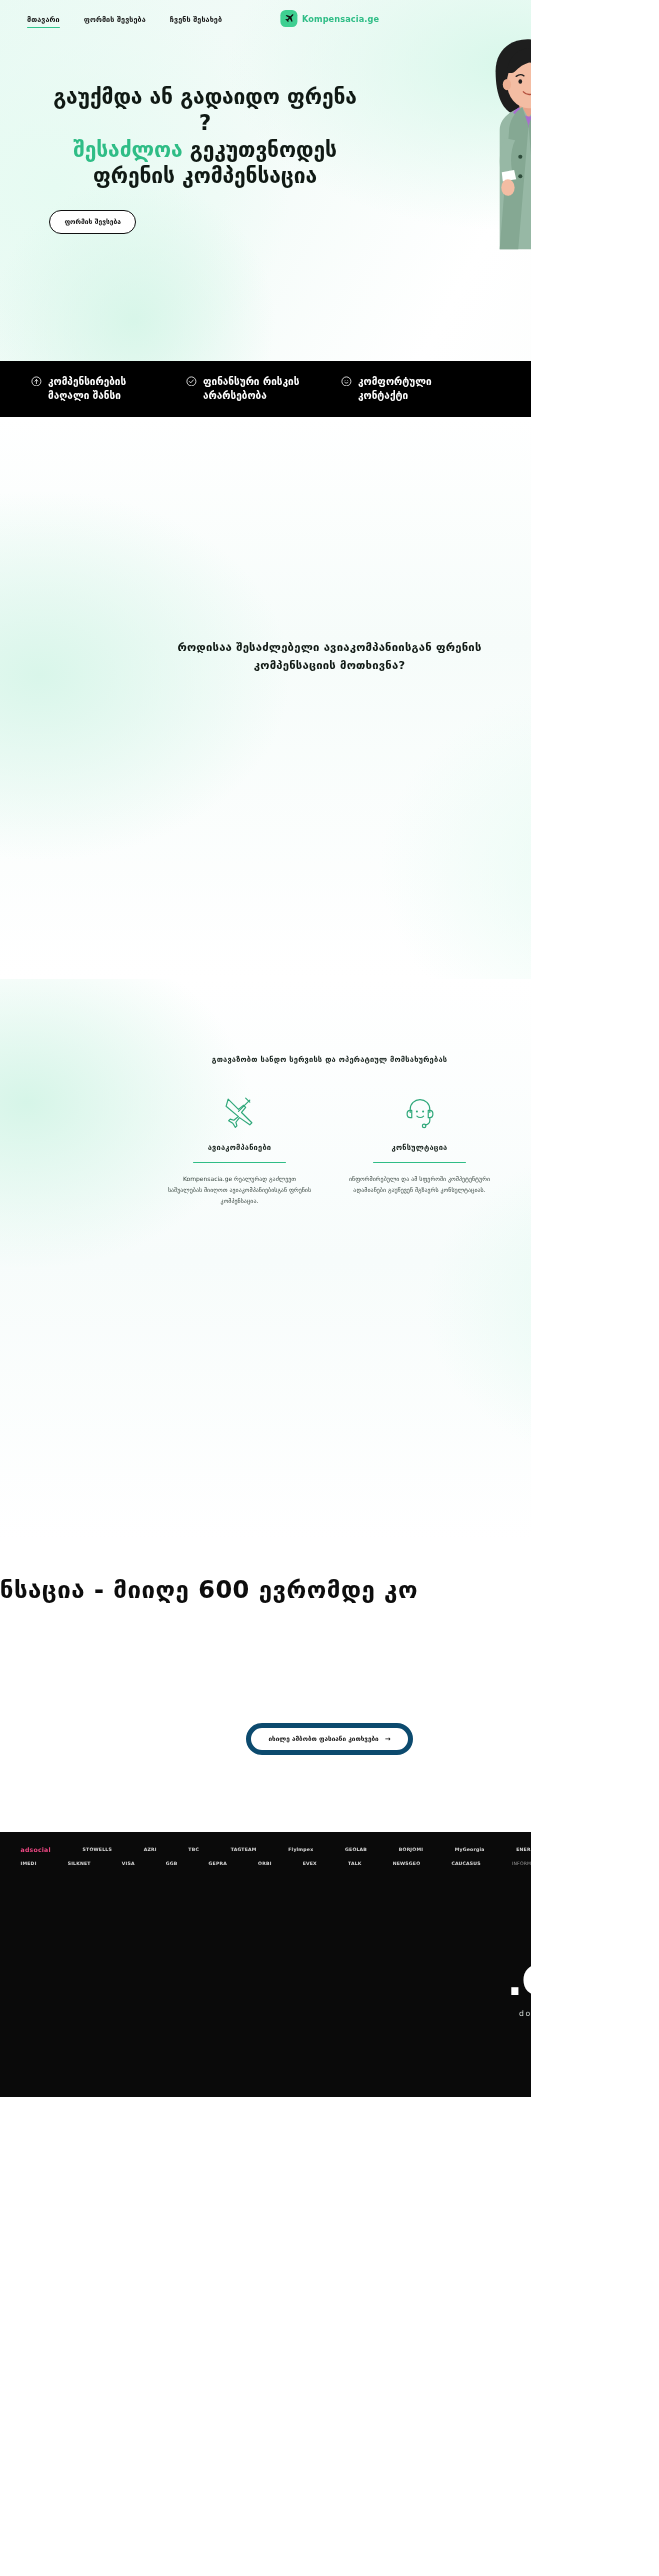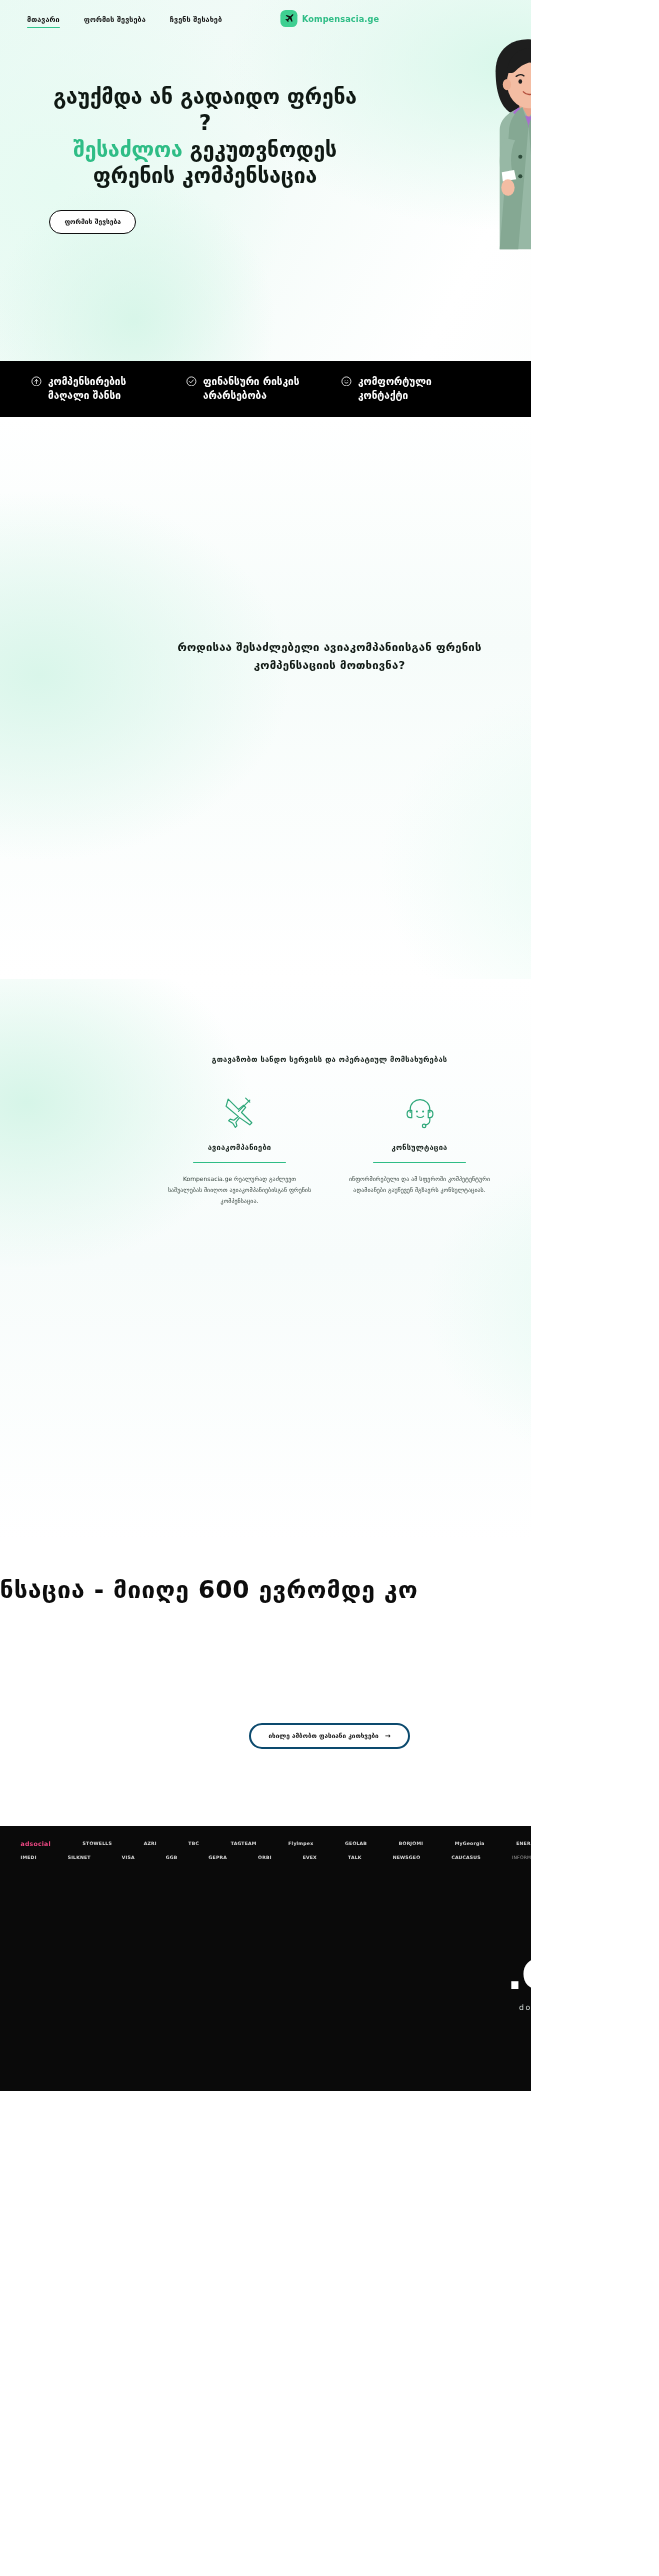--- a/index.html
+++ b/index.html
@@ -148,21 +148,21 @@
     letter-spacing:0.5px;line-height:1.55;
   }
   .mq.row2{margin-left:-62px;}
 
   
   .cta{
     width:659px;background:#fff;display:flex;align-items:center;justify-content:center;
     padding:93px 0 77px;
   }
   .btn-cta{
-    background:#fff;color:#111;border:2px solid #0c4a6e;border-radius:515px;
+    background:#fff;color:#111;border:5px solid #0c4a6e;border-radius:515px;
     font-size:6.4px;font-weight:700;padding:7.2px 17.5px;cursor:pointer;
     font-family:inherit;display:flex;align-items:center;gap:6.2px;
   }
   .btn-cta .arrow{font-size:6.7px;line-height:1;}
 
   
   .logobar{
     width:659px;background:#0a0a0a;color:#fff;padding:13.4px 20.6px 15.5px;
   }
   .logobar-rows{display:flex;flex-direction:column;gap:8.2px;}

